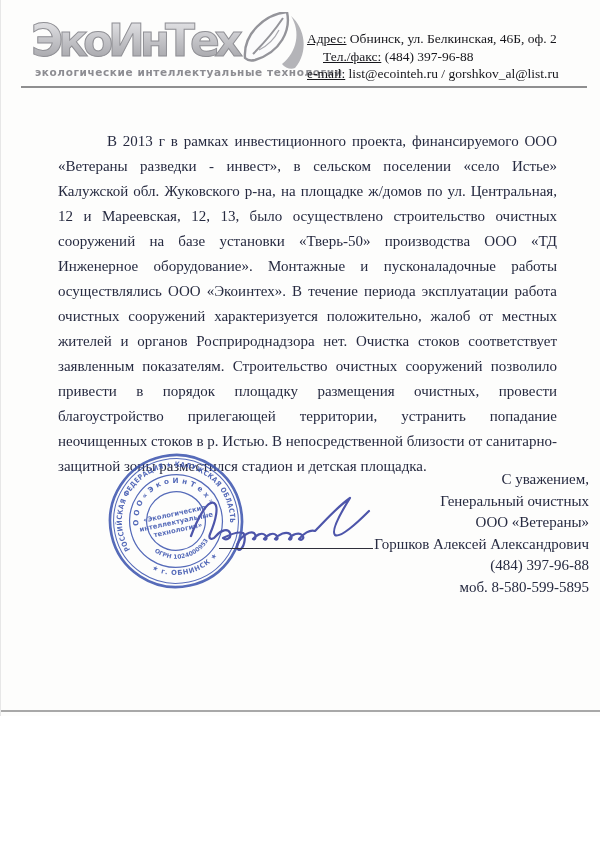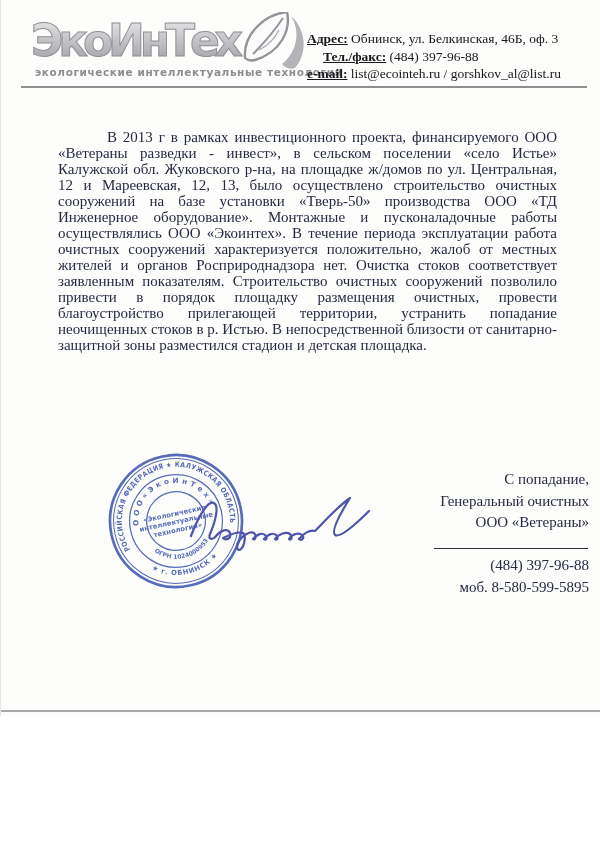--- a/index.html
+++ b/index.html
@@ -27,30 +27,30 @@
     position:absolute; left:6px; top:54px; width:290px;
     font-family:"DejaVu Sans", sans-serif;
     font-size:10.5px; font-weight:bold; letter-spacing:0.6px;
     color:#8d8d92; white-space:nowrap;
   }
   .contact {
     position:absolute; left:306px; top:30px; width:284px;
     font-size:13.5px; line-height:17.5px; color:#17171c; white-space:nowrap;
   }
   .contact .c-line2 { margin-left:16px; }
-  .contact .lbl { font-weight:bold; text-decoration:underline; }
+  .contact .lbl { font-weight:normal; text-decoration:underline; }
   .header-rule {
     position:absolute; left:20px; top:86px; width:566px; height:2px;
     background:#8f8f90;
   }
 
   
   .letter-body {
     position:absolute; left:57px; top:129px; width:499px;
-    font-size:15px; line-height:16px; color:#262a40;
+    font-size:15px; line-height:25px; color:#262a40;
     text-align:justify;
   }
   .letter-body p { margin:0; text-indent:49px; }
 
   
   .sign-block {
     position:absolute; right:44px; top:469px; width:420px;
     font-size:15px; line-height:21.6px; color:#262a40;
     text-align:right; white-space:nowrap;
   }
@@ -92,21 +92,21 @@
         <path d="M224,42 C234,32 246,18 254,6" fill="none" stroke="#94949a" stroke-width="2"></path>
         <path d="M230,38 C238,34 246,26 250,18" fill="none" stroke="#a8a8ae" stroke-width="1.2"></path>
       </g>
     </svg>
     <div class="logo-tagline">экологические интеллектуальные технологии</div>
   </div>
 
   <div class="contact">
     <div class="c-line1">
       <span class="lbl">Адрес:</span>
-      <span>Обнинск, ул. Белкинская, 46Б, оф. 3</span>
+      <span>Обнинск, ул. Белкинская, 46Б, оф. 2</span>
     </div>
     <div class="c-line2">
       <span class="lbl">Тел./факс:</span>
       <span>(484) 397-96-88</span>
     </div>
     <div class="c-line3">
       <span class="lbl">e-mail:</span>
       <span>list@ecointeh.ru / gorshkov_al@list.ru</span>
     </div>
   </div>
@@ -151,24 +151,24 @@
              C38,40 45,38 47,43 C49,48 43,51 40,48 C46,45 55,41 60,43
              C63,45 62,55 58,59 C55,62 52,57 56,51 C60,45 67,41 71,43
              C74,46 72,51 70,49 C73,45 79,42 82,45 C85,48 83,51 81,49
              C84,45 90,42 93,45 C96,48 94,51 92,49 C96,44 103,41 107,44
              C110,47 108,51 106,49 C109,44 116,42 119,45 C122,48 119,51 116,49
              C120,44 127,39 132,41 C140,33 153,18 167,8
              C157,24 148,41 152,45 C157,48 172,35 186,21" fill="none" stroke="#4d55aa" stroke-width="2.2" stroke-linecap="round" stroke-linejoin="round"></path>
   </svg>
 
   <div class="sign-block">
-    <div>С попадание,</div>
+    <div>С уважением,</div>
     <div>Генеральный очистных</div>
     <div>ООО «Ветераны»</div>
     <div>
-      <span class="sig-underline"></span>
+      <span class="sig-underline"></span><span>Горшков Алексей Александрович</span>
     </div>
     <div>(484) 397-96-88</div>
     <div>моб. 8-580-599-5895</div>
   </div>
 
   <div class="scan-edge-bottom"></div>
 </div>
 
 </body></html>

